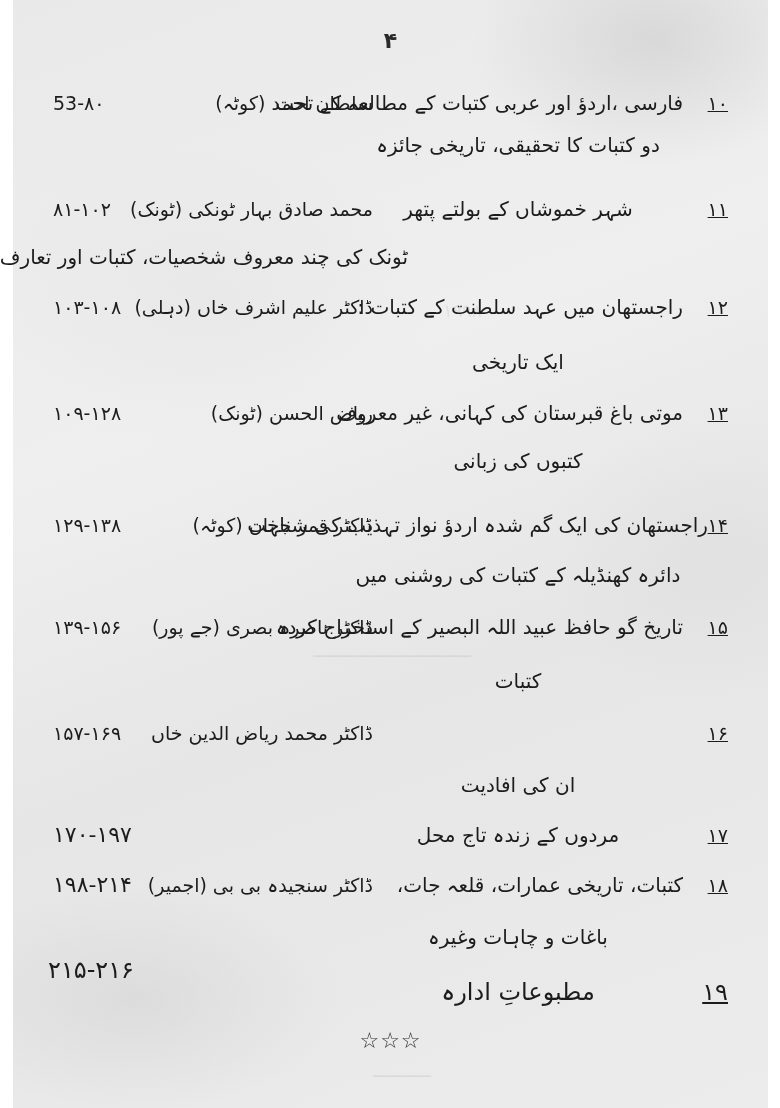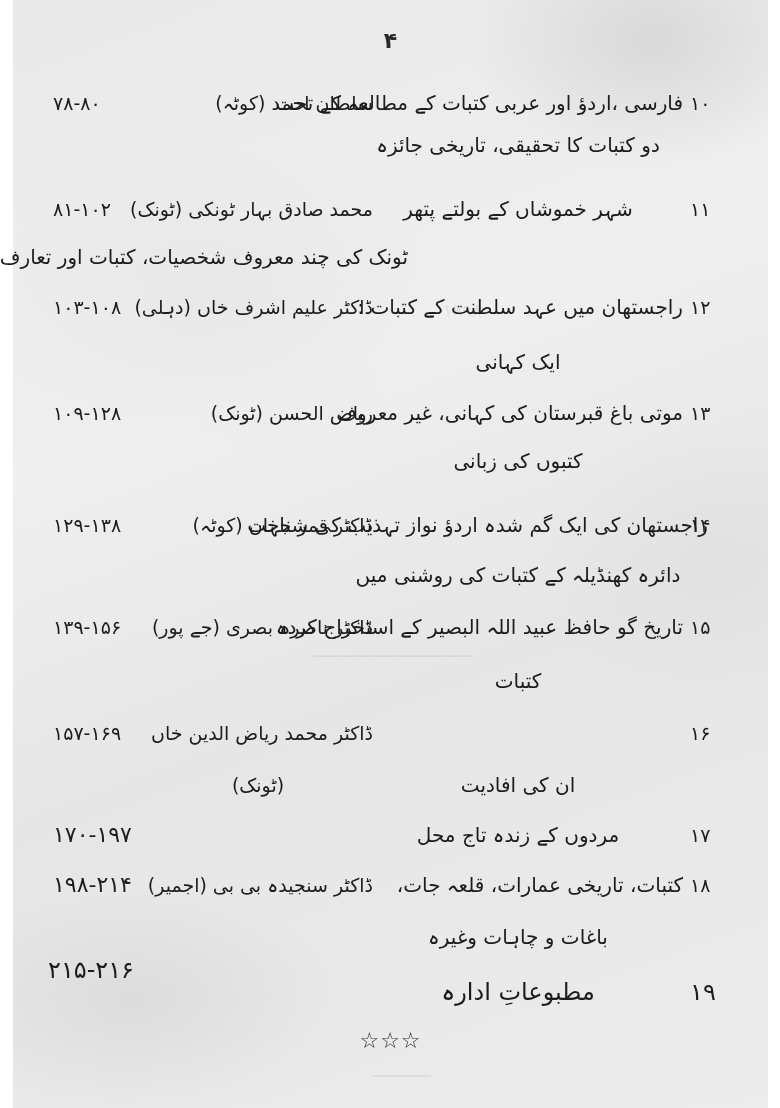--- a/index.html
+++ b/index.html
@@ -47,24 +47,25 @@
     direction: rtl;
   }
   .cell {
     position: absolute;
     top: 0;
     white-space: nowrap;
     font-size: 20px;
     line-height: 34px;
   }
   .num {
-    right: 48px;
+    right: 40px;
     width: 30px;
-    text-align: left;
+    text-align: right;
     font-size: 19px;
+    text-decoration: underline;
   }
   .title {
     right: 85px;
     width: 330px;
     text-align: right;
     font-size: 20px;
   }
   .author {
     right: 395px;
     width: 230px;
@@ -119,21 +120,21 @@
   <div class="ghost" style="top:300px; left:430px;">۱۹۹۸</div>
   <div class="ghost" style="top:640px; left:300px;">ــــــــــــــــــــــــــــــ</div>
   <div class="ghost" style="top:1060px; left:360px;">ـــــــــــ</div>
 
   <div class="page-number">۴</div>
 
   <div class="row" style="top:86px;">
     <span class="cell num">۱۰</span>
     <span class="cell title">فارسی ،اردؤ اور عربی کتبات کے مطالعہ کے تحت</span>
     <span class="cell author">سلطان احمد (کوٹہ)</span>
-    <span class="cell pages">۷۸-۸۰</span>
+    <span class="cell pages">53-۸۰</span>
   </div>
   <div class="cont" style="top:128px;">
     <span class="cell title">دو کتبات کا تحقیقی، تاریخی جائزہ</span>
   </div>
 
   <div class="row" style="top:192px;">
     <span class="cell num">۱۱</span>
     <span class="cell title" style="text-align:center;">شہر خموشاں کے بولتے پتھر</span>
     <span class="cell author">محمد صادق بہار ٹونکی (ٹونک)</span>
     <span class="cell pages">۸۱-۱۰۲</span>
@@ -142,21 +143,21 @@
     <span class="cell title" style="right:360px; width:420px; text-align:right;">ٹونک کی چند معروف شخصیات، کتبات اور تعارف</span>
   </div>
 
   <div class="row" style="top:290px;">
     <span class="cell num">۱۲</span>
     <span class="cell title">راجستھان میں عہد سلطنت کے کتبات :</span>
     <span class="cell author">ڈاکٹر علیم اشرف خاں (دہلی)</span>
     <span class="cell pages">۱۰۳-۱۰۸</span>
   </div>
   <div class="cont" style="top:345px;">
-    <span class="cell title">ایک کہانی</span>
+    <span class="cell title">ایک تاریخی</span>
   </div>
 
   <div class="row" style="top:396px;">
     <span class="cell num">۱۳</span>
     <span class="cell title">موتی باغ قبرستان کی کہانی، غیر معروف</span>
     <span class="cell author">ریاض الحسن (ٹونک)</span>
     <span class="cell pages">۱۰۹-۱۲۸</span>
   </div>
   <div class="cont" style="top:444px;">
     <span class="cell title">کتبوں کی زبانی</span>
@@ -182,21 +183,20 @@
     <span class="cell title">کتبات</span>
   </div>
 
   <div class="row" style="top:716px;">
     <span class="cell num">۱۶</span>
     <span class="cell author">ڈاکٹر محمد ریاض الدین خاں</span>
     <span class="cell pages">۱۵۷-۱۶۹</span>
   </div>
   <div class="cont" style="top:768px;">
     <span class="cell title">ان کی افادیت</span>
-    <span class="cell author" style="text-align:center;">(ٹونک)</span>
   </div>
 
   <div class="row" style="top:818px;">
     <span class="cell num">۱۷</span>
     <span class="cell title" style="text-align:center;">مردوں کے زندہ تاج محل</span>
     <span class="cell pages" style="font-size:22px;">۱۷۰-۱۹۷</span>
   </div>
 
   <div class="row" style="top:868px;">
     <span class="cell num">۱۸</span>

